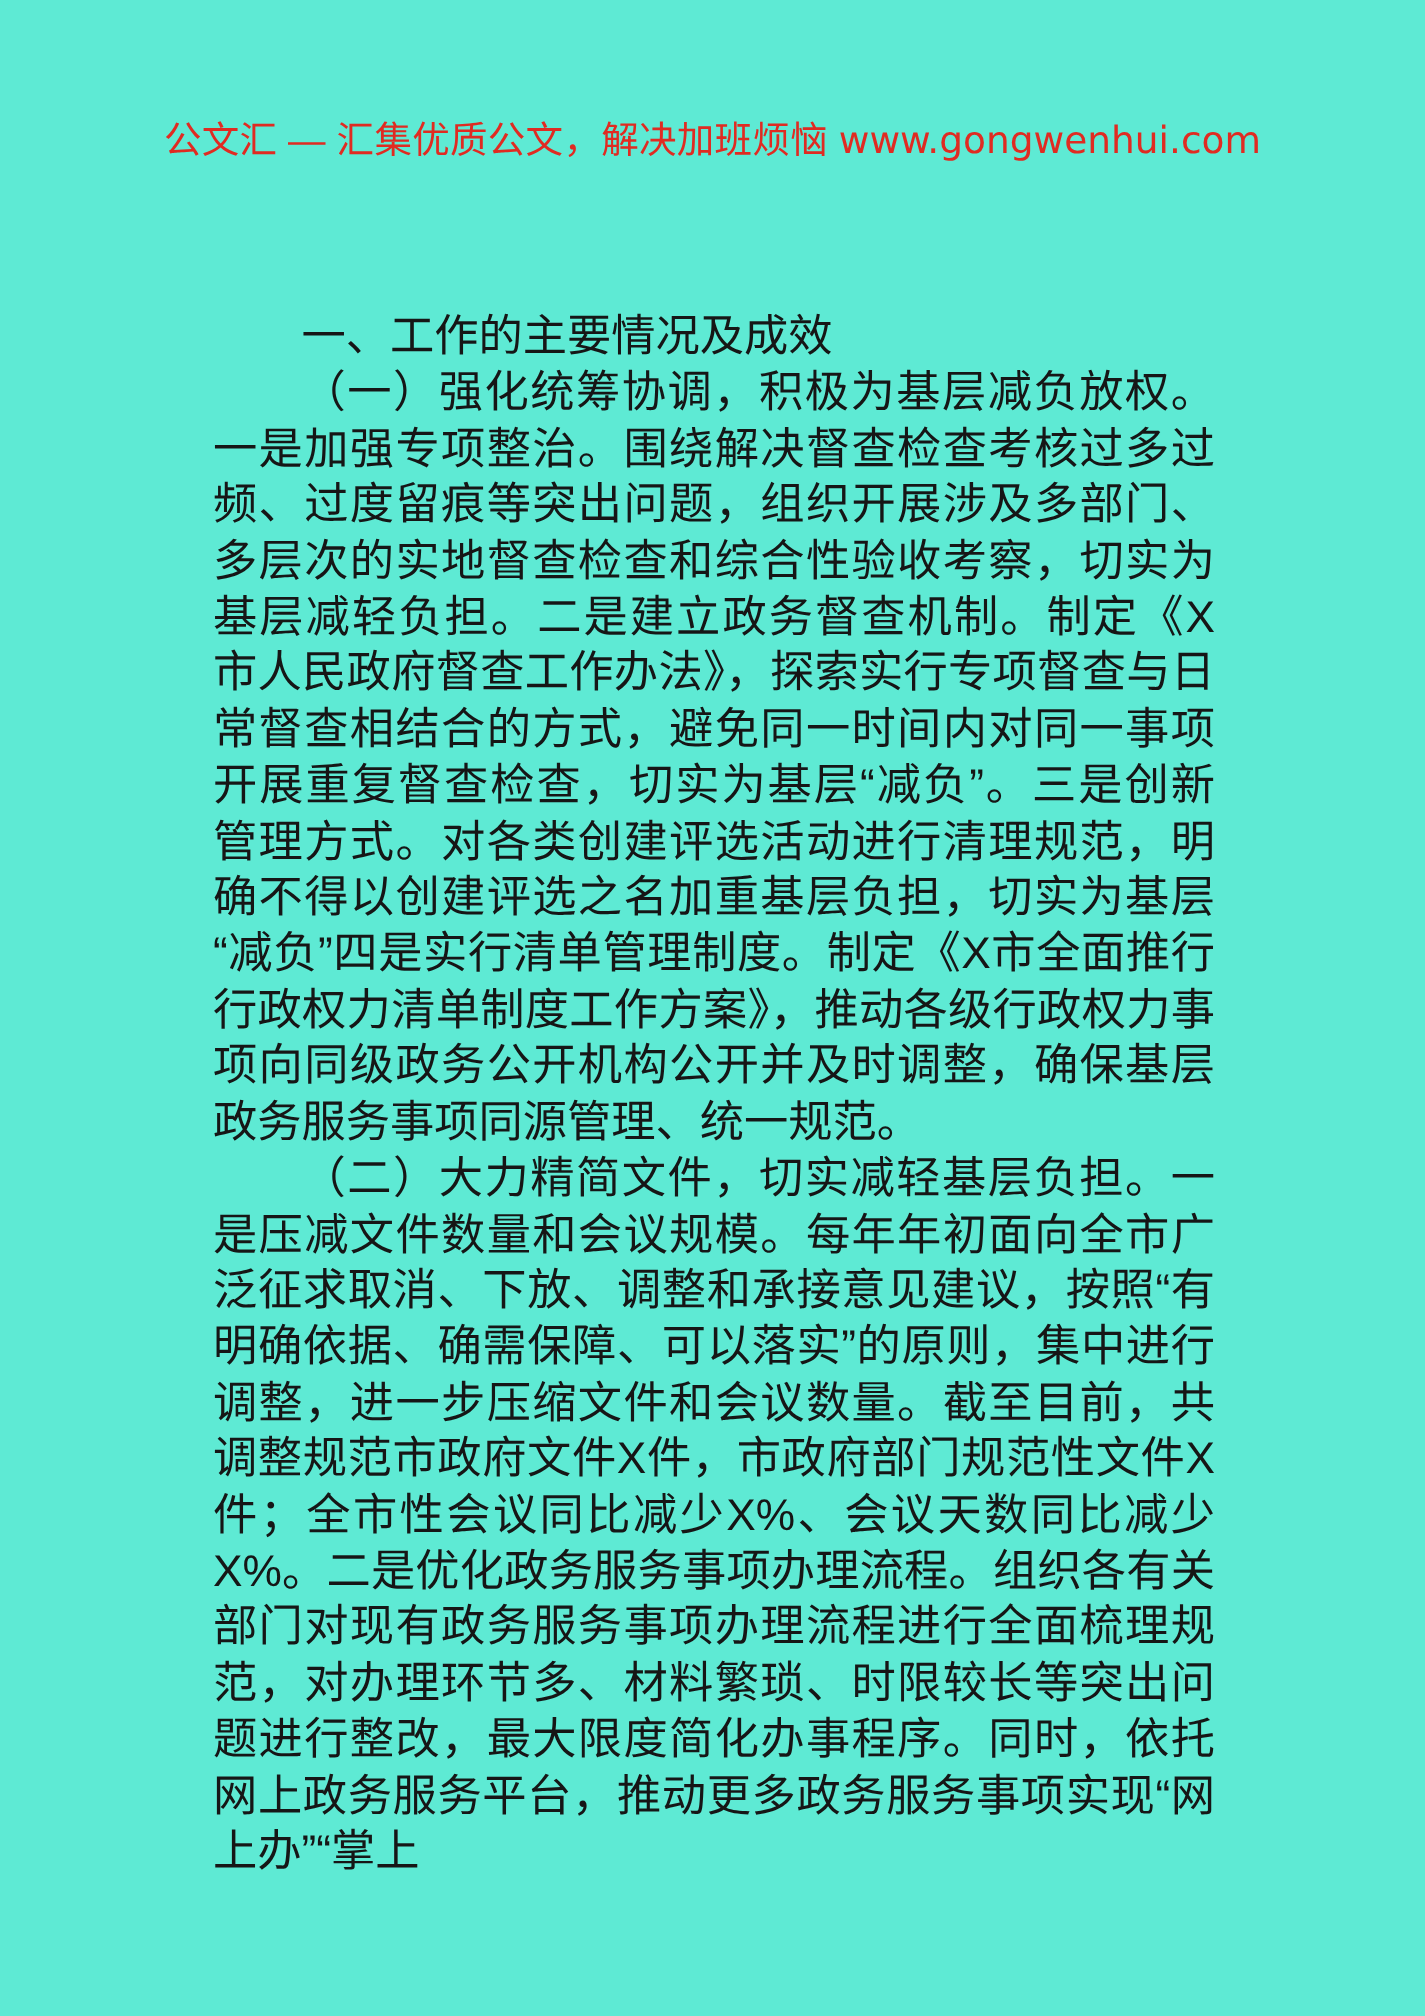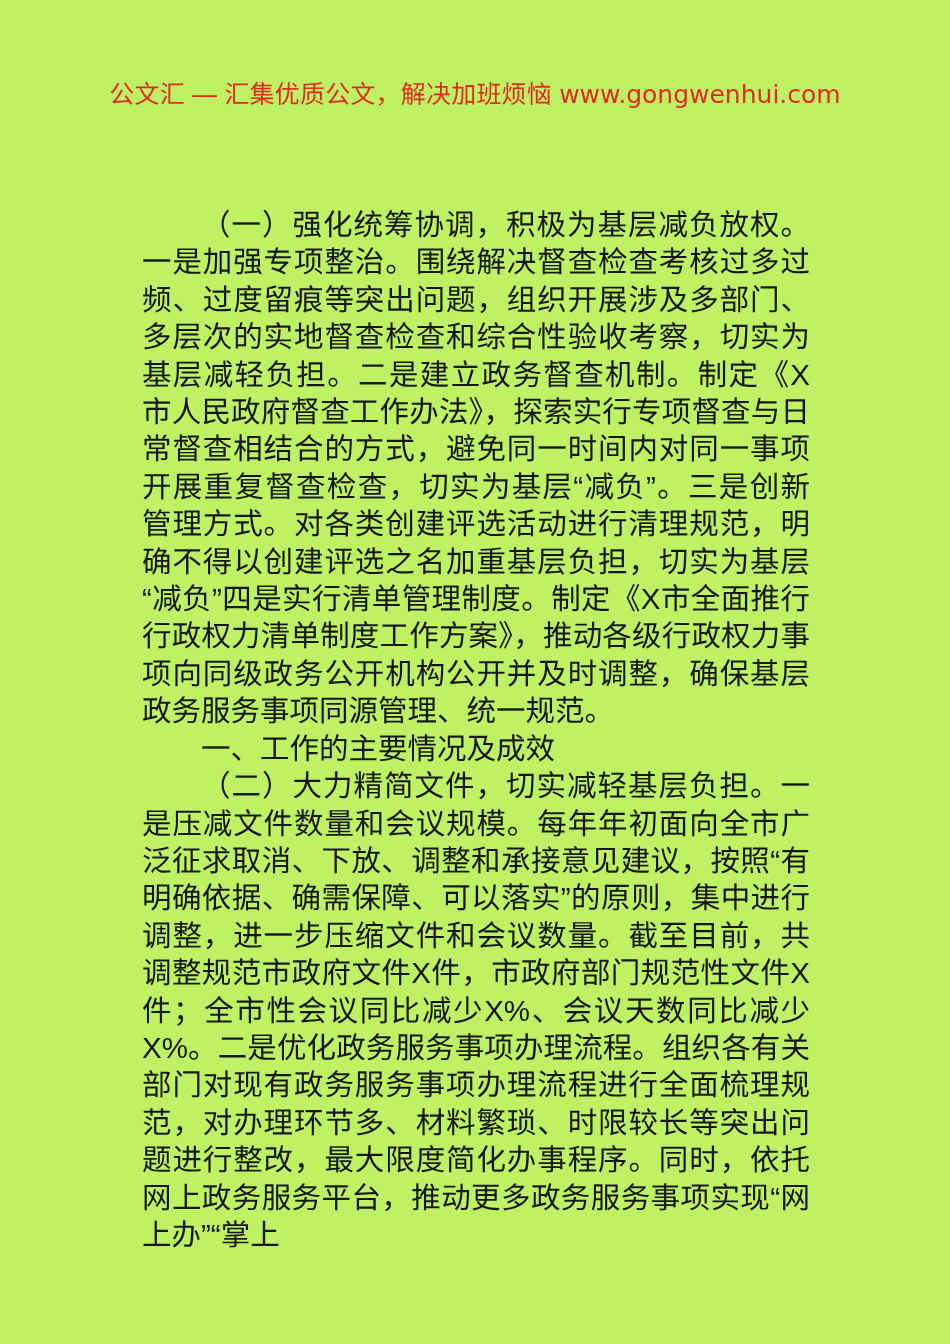--- a/index.html
+++ b/index.html
@@ -6,21 +6,21 @@
   html, body {
     margin: 0;
     padding: 0;
     background: #ffffff;
   }
 
   .page {
     position: relative;
     width: 950px;
     height: 1344px;
-    background: #bef264;
+    background: #5eead4;
     overflow: hidden;
     box-sizing: border-box;
     font-family: "Liberation Sans", "DejaVu Sans", sans-serif;
   }
 
   
   .watermark {
     position: absolute;
     top: 78px;
     left: 0;
@@ -86,20 +86,20 @@
 <div class="page">
 
   <div class="watermark">
     <span>公文汇 — 汇集优质公文，解决加班烦恼 </span><span class="wm-url">www.gongwenhui.com</span>
   </div>
 
   <div class="doc">
 
 
     <div class="body-block clip-last">
+      <p class="para">一、工作的主要情况及成效</p>
       <p class="para">（一）强化统筹协调，积极为基层减负放权。一是加强专项整治。围绕解决督查检查考核过多过频、过度留痕等突出问题，组织开展涉及多部门、多层次的实地督查检查和综合性验收考察，切实为基层减轻负担。二是建立政务督查机制。制定《X市人民政府督查工作办法》，探索实行专项督查与日常督查相结合的方式，避免同一时间内对同一事项开展重复督查检查，切实为基层“减负”。三是创新管理方式。对各类创建评选活动进行清理规范，明确不得以创建评选之名加重基层负担，切实为基层“减负”四是实行清单管理制度。制定《X市全面推行行政权力清单制度工作方案》，推动各级行政权力事项向同级政务公开机构公开并及时调整，确保基层政务服务事项同源管理、统一规范。</p>
-      <p class="para">一、工作的主要情况及成效</p>
       <p class="para">（二）大力精简文件，切实减轻基层负担。一是压减文件数量和会议规模。每年年初面向全市广泛征求取消、下放、调整和承接意见建议，按照“有明确依据、确需保障、可以落实”的原则，集中进行调整，进一步压缩文件和会议数量。截至目前，共调整规范市政府文件X件，市政府部门规范性文件X件；全市性会议同比减少X%、会议天数同比减少X%。二是优化政务服务事项办理流程。组织各有关部门对现有政务服务事项办理流程进行全面梳理规范，对办理环节多、材料繁琐、时限较长等突出问题进行整改，最大限度简化办事程序。同时，依托网上政务服务平台，推动更多政务服务事项实现“网上办”“掌上</p>
     </div>
 
   </div>
 
 </div>
 
 </body></html>

